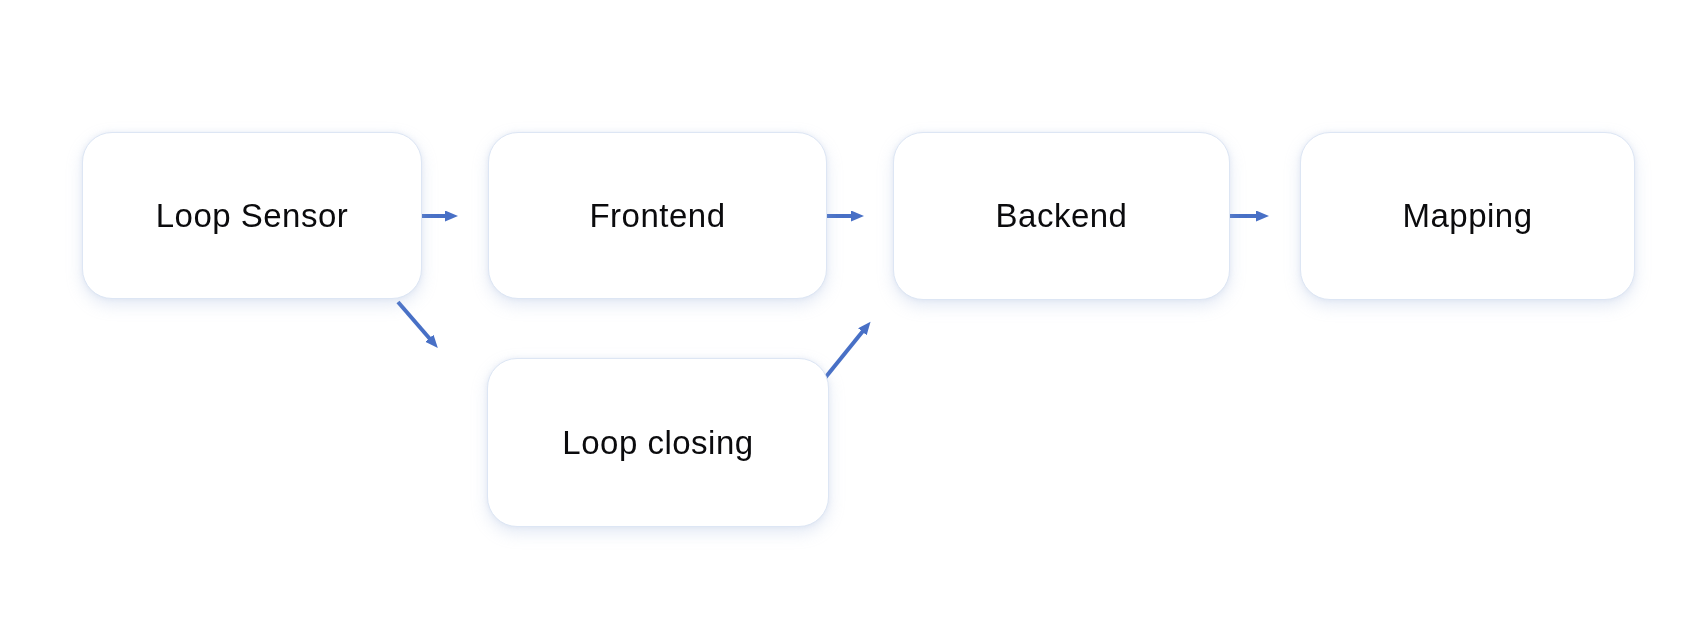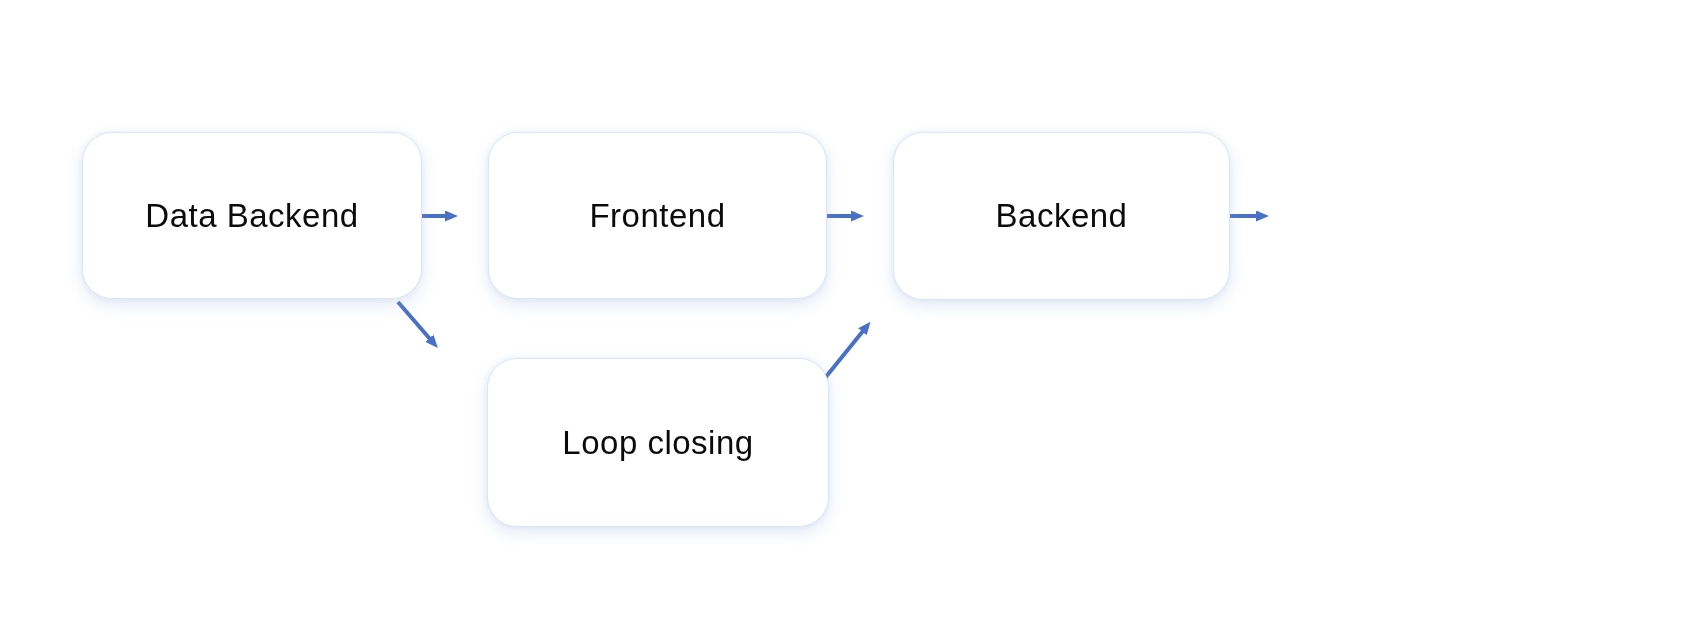--- a/index.html
+++ b/index.html
@@ -65,29 +65,32 @@
       </marker>
     </defs>
     <line class="edge-line" x1="420" y1="216" x2="446" y2="216" marker-end="url(#arrowhead)"></line>
     <line class="edge-line" x1="825" y1="216" x2="852" y2="216" marker-end="url(#arrowhead)"></line>
     <line class="edge-line" x1="1230" y1="216" x2="1257" y2="216" marker-end="url(#arrowhead)"></line>
     <line class="edge-line" x1="398" y1="302" x2="430" y2="339" marker-end="url(#arrowhead)"></line>
     <line class="edge-line" x1="825" y1="378" x2="863" y2="331" marker-end="url(#arrowhead)"></line>
   </svg>
 
   <div class="node" id="node-data-sensor">
-    <span class="node-label">Data Backend</span>
+    <span class="node-label">Loop Sensor</span>
   </div>
 
   <div class="node" id="node-backend">
     <span class="node-label">Backend</span>
   </div>
 
   <div class="node" id="node-frontend">
     <span class="node-label">Frontend</span>
   </div>
 
+  <div class="node" id="node-mapping">
+    <span class="node-label">Mapping</span>
+  </div>
 
   <div class="node" id="node-loop-closing">
     <span class="node-label">Loop closing</span>
   </div>
 
 </div>
 
 </body></html>

